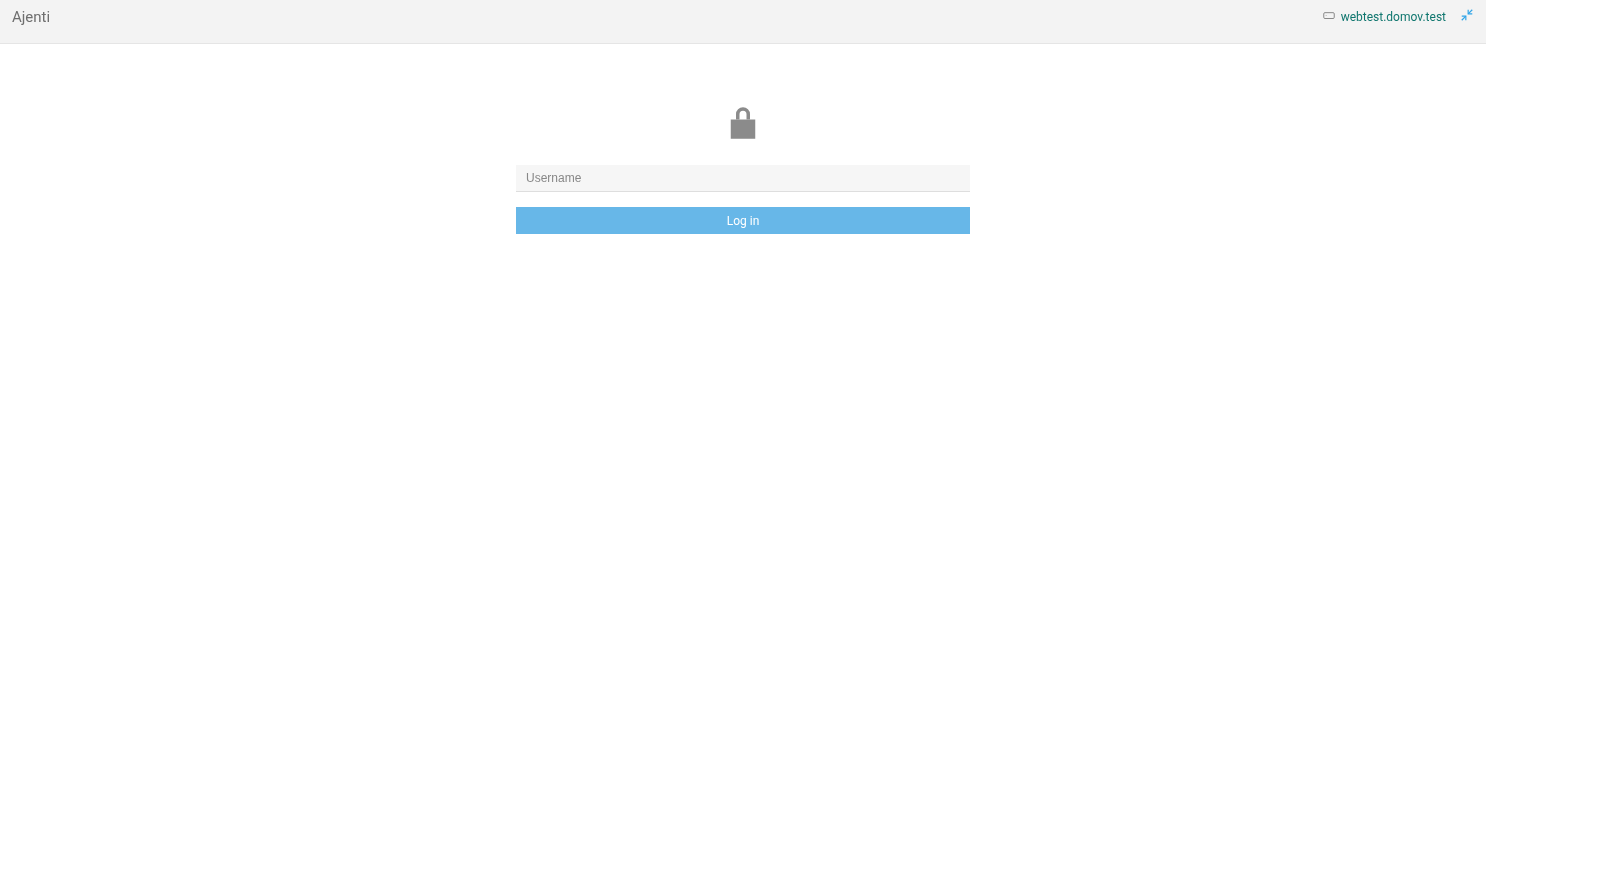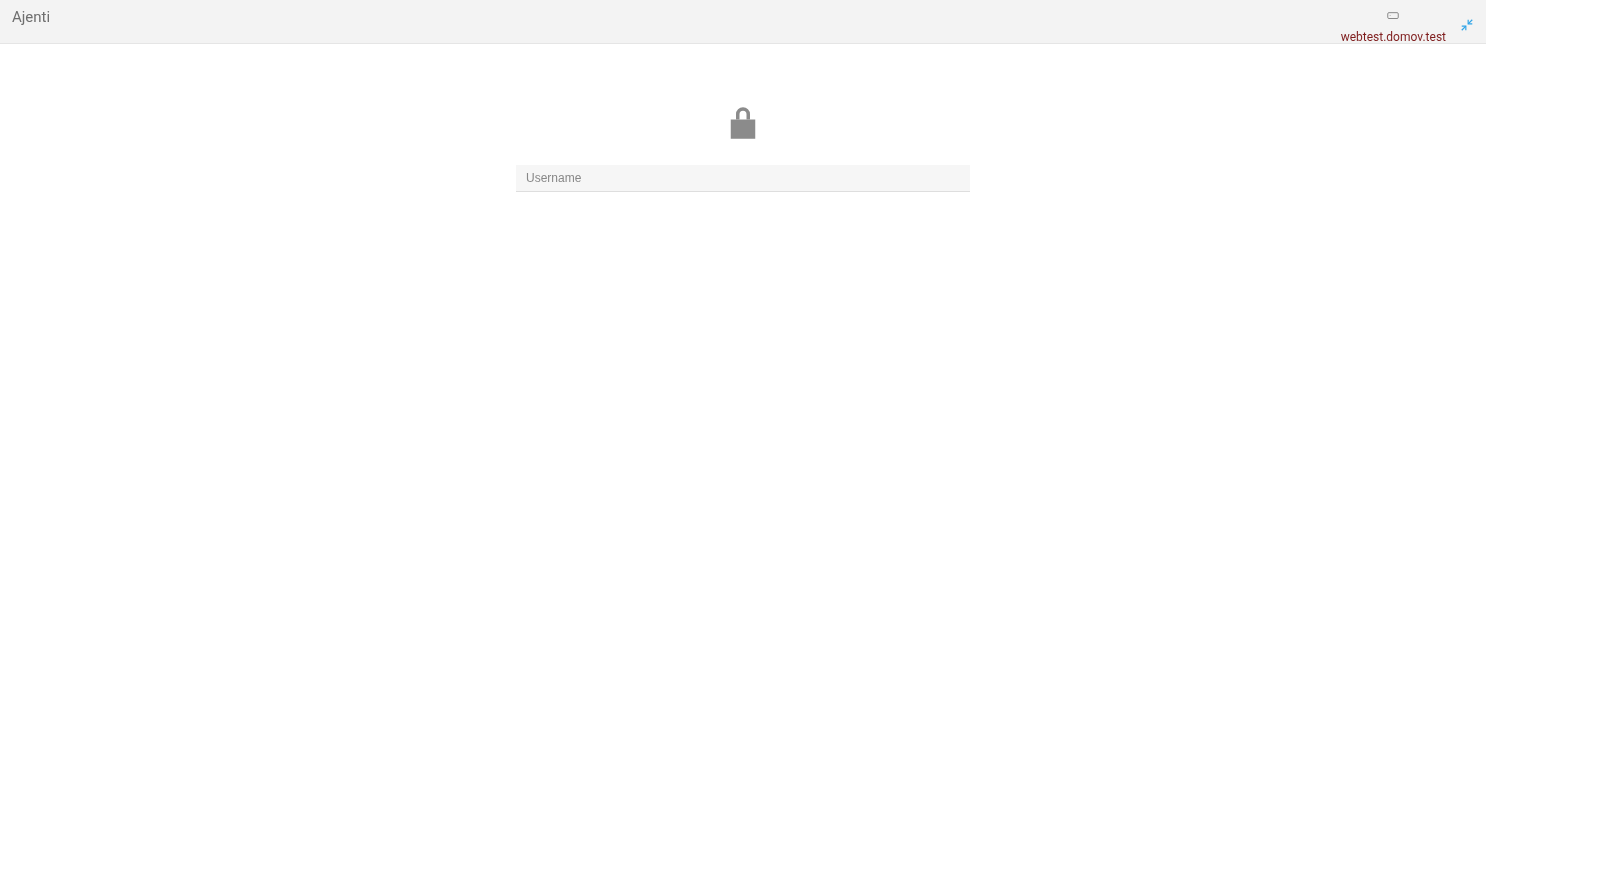--- a/index.html
+++ b/index.html
@@ -38,23 +38,22 @@
     }
     .header-right {
       display: flex;
       align-items: center;
       gap: 14px;
     }
     .machine {
       display: inline-flex;
       align-items: center;
       gap: 5px;
-      color: #7f1d1d;
+      color: #0f766e;
       font-size: 12px;
-      flex-direction: column;
     }
     .machine svg {
       width: 14px;
       height: 14px;
       fill: none;
       stroke: #808080;
       stroke-width: 1.6;
     }
     .compress-btn {
       color: #2fa4e7;
@@ -182,16 +181,17 @@
         <svg viewBox="0 0 24 24">
           <path d="M8 10 V7 a4 4 0 0 1 8 0 v3 h-2 V7 a2 2 0 0 0 -4 0 v3 Z"></path>
           <rect x="5" y="10" width="14" height="11" rx="0"></rect>
         </svg>
       </div>
 
       <form class="login-form">
         <div class="field">
           <input class="input" type="text" placeholder="Username" style="">
         </div>
+        <button class="login-btn">Log in</button>
       </form>
     </div>
   </div>
 </div>
 
 </body></html>

